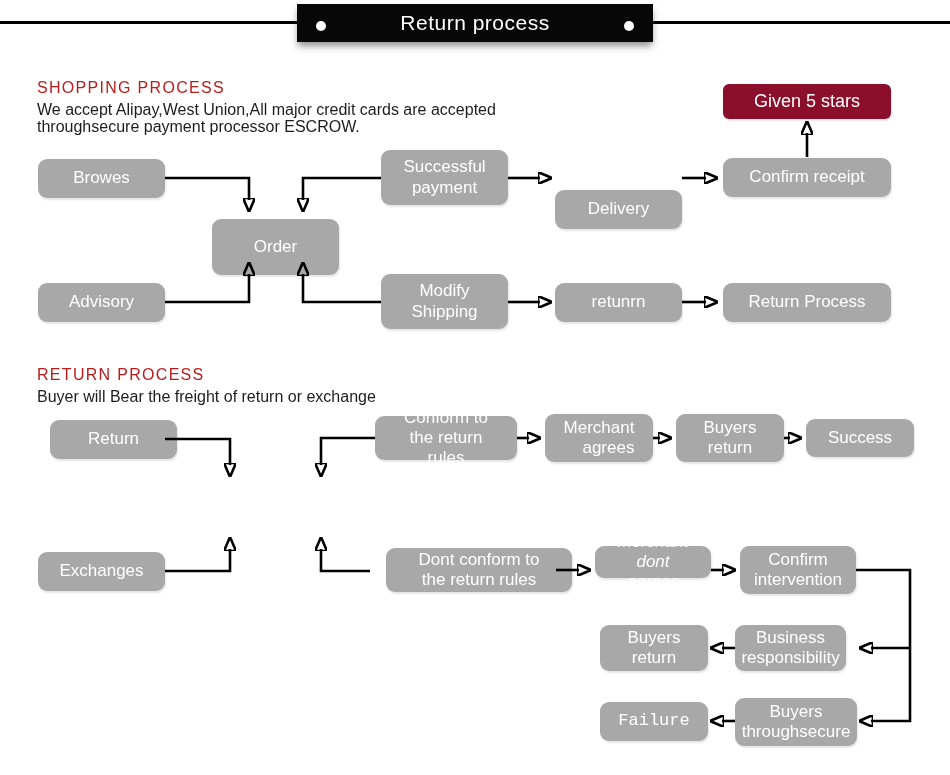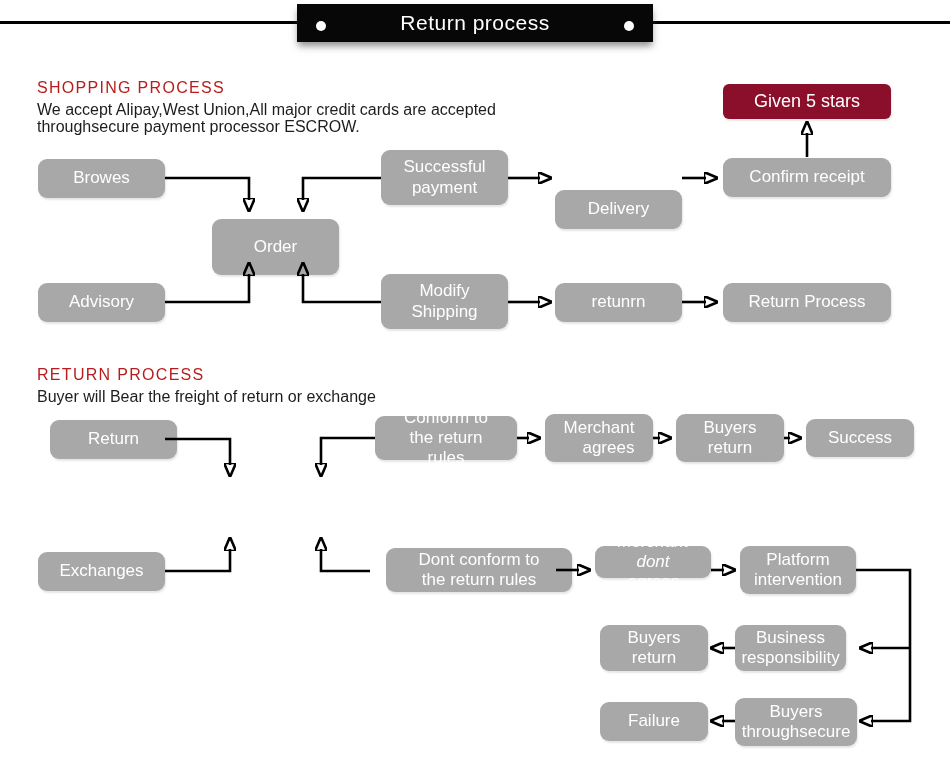--- a/index.html
+++ b/index.html
@@ -50,21 +50,21 @@
   .n-merchant-agrees{left:545px;top:414px;width:108px;height:48px;text-align:right;}
   .n-buyers-return{left:676px;top:414px;width:108px;height:48px;}
   .n-success{left:806px;top:419px;width:108px;height:38px;}
   .n-submit-application{left:185px;top:483px;width:172px;height:48px;}
   .n-exchanges{left:38px;top:552px;width:127px;height:39px;}
   .n-dont-conform{left:370px;top:548px;width:186px;height:44px;margin-left:16px;}
   .n-merchant-dont-agrees{left:595px;top:546px;width:116px;height:32px;font-style:italic;}
   .n-platform-intervention{left:740px;top:546px;width:116px;height:48px;}
   .n-buyers-return-2{left:600px;top:625px;width:108px;height:46px;}
   .n-business-responsibility{left:735px;top:625px;width:111px;height:46px;}
-  .n-failure{left:600px;top:702px;width:108px;height:39px;}
+  .n-failure{left:600px;top:702px;width:108px;height:39px;font-family:Liberation Mono, monospace;}
   .n-buyers-responsibility{left:735px;top:698px;width:122px;height:48px;}
   
   .connectors{position:absolute;left:0;top:0;width:950px;height:775px;pointer-events:none;}
   .connectors path{stroke:#000;stroke-width:2.6;fill:none;}
 </style>
 </head>
 <body>
 
 <div id="canvas">
 
@@ -96,21 +96,21 @@
   <div class="node n-return-process">Return Process</div>
 
   <div class="node n-return">Return</div>
   <div class="node n-conform-rules">Conform to the return rules</div>
   <div class="node n-merchant-agrees">Merchant agrees</div>
   <div class="node n-buyers-return">Buyers return</div>
   <div class="node n-success">Success</div>
   <div class="node n-exchanges">Exchanges</div>
   <div class="node n-dont-conform">Dont conform to the return rules</div>
   <div class="node n-merchant-dont-agrees">Merchant dont agrees</div>
-  <div class="node n-platform-intervention">Platform intervention</div>
+  <div class="node n-platform-intervention">Confirm intervention</div>
   <div class="node n-buyers-return-2">Buyers return</div>
   <div class="node n-business-responsibility">Business responsibility</div>
   <div class="node n-failure">Failure</div>
   <div class="node n-buyers-responsibility">Buyers throughsecure</div>
 
   <svg class="connectors" viewBox="0 0 950 775" xmlns="http://www.w3.org/2000/svg">
     <defs>
       <marker id="ah" markerUnits="userSpaceOnUse" markerWidth="14" markerHeight="12" refX="2" refY="6" orient="auto">
         <path d="M0,0 L14,6 L0,12 Z" fill="#000" stroke="none"></path>
       </marker>

